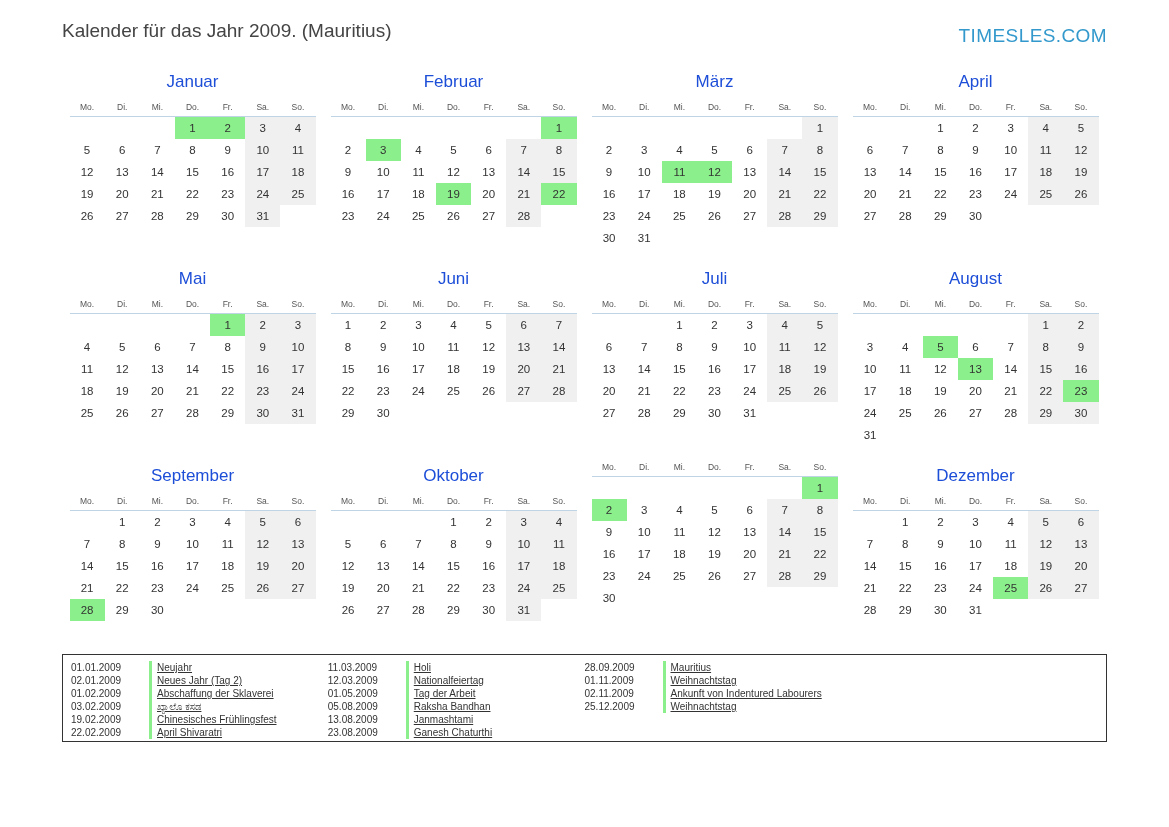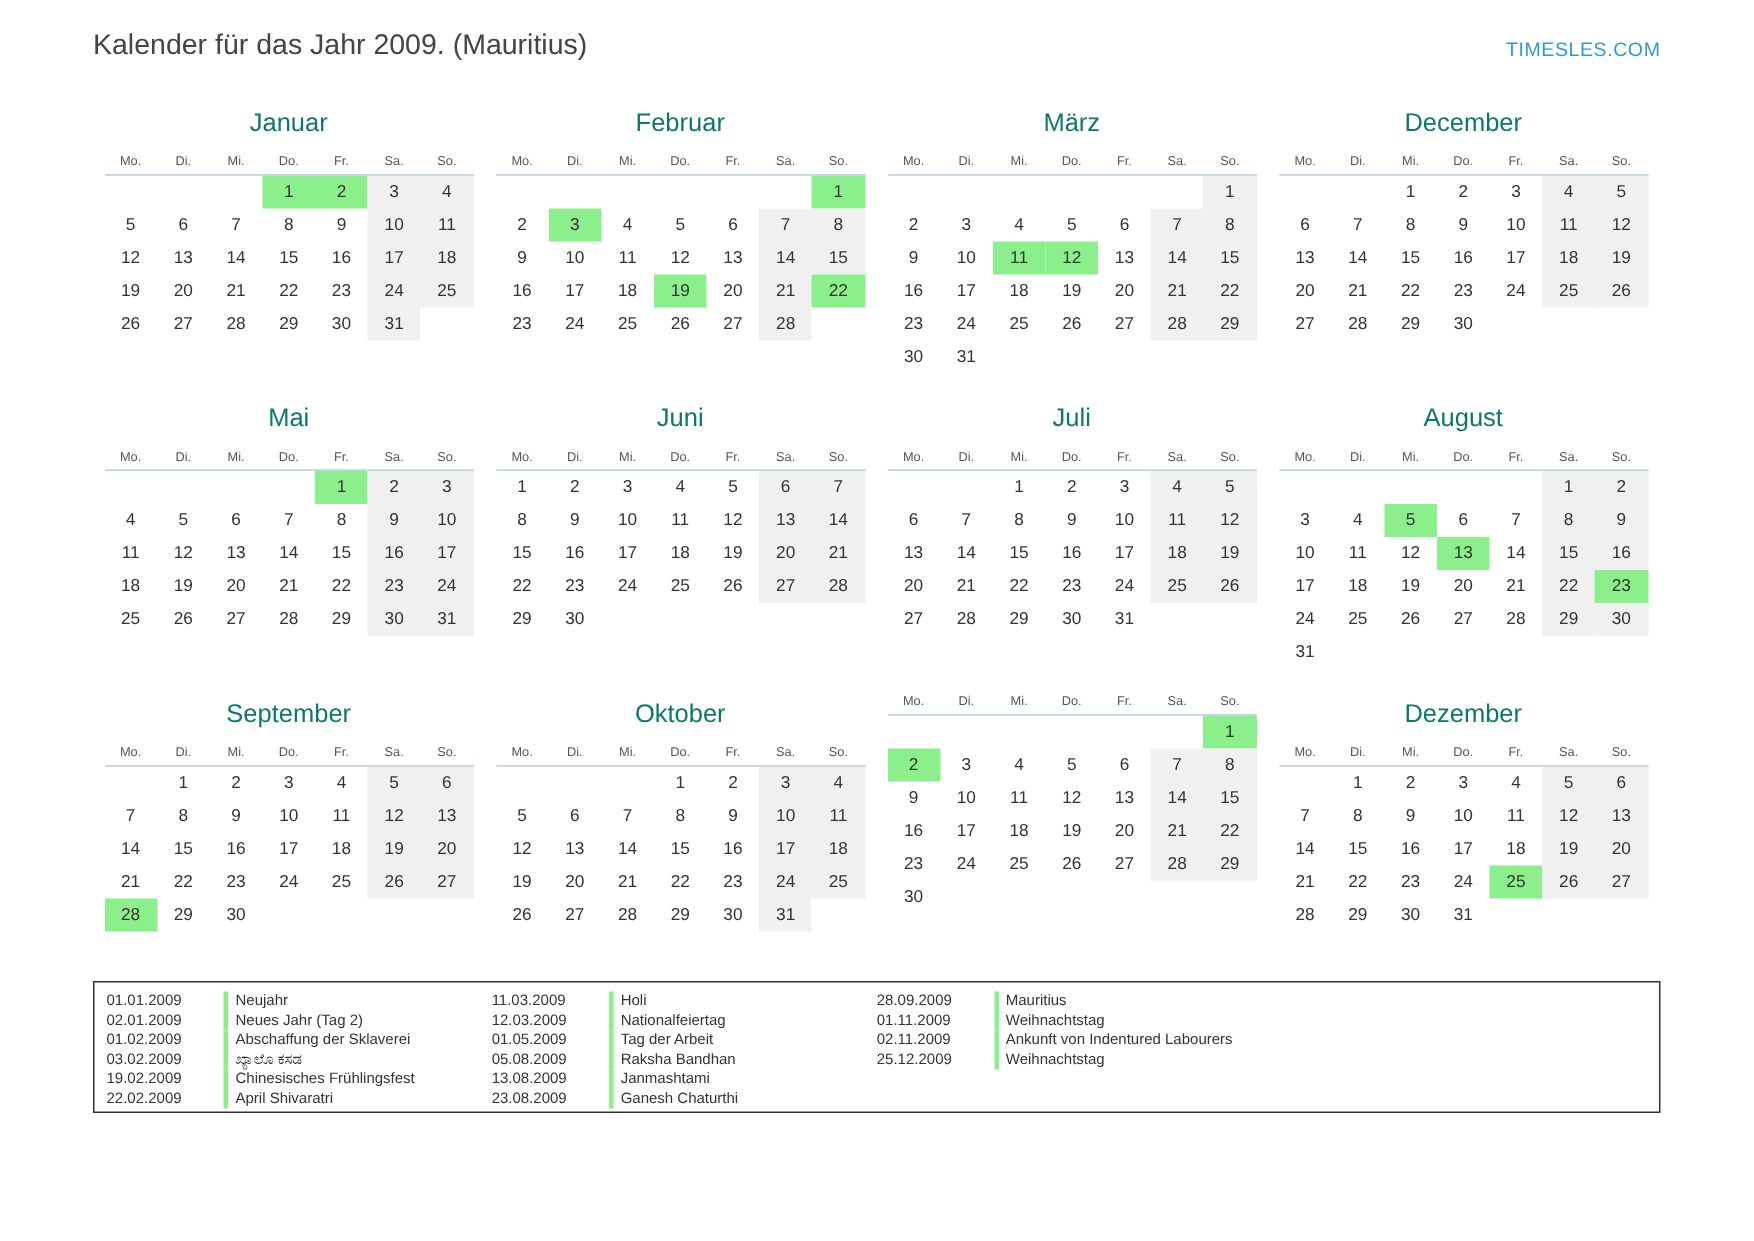--- a/index.html
+++ b/index.html
@@ -10,37 +10,37 @@
     color:#333333;
     overflow:hidden;
   }
   .page{position:relative;width:1169px;height:827px;}
   .title{
     position:absolute;left:62px;top:20px;
     font-size:19px;color:#444444;font-weight:normal;
   }
   .brand{
     position:absolute;right:62px;top:25px;
-    font-size:13px;color:#3399cc;letter-spacing:0.4px;
+    font-size:19px;color:#3399cc;letter-spacing:0.4px;
   }
   .grid{
     position:absolute;left:62px;top:66px;
     width:1045px;
     display:flex;flex-wrap:wrap;
   }
   .month{
     width:261px;
     box-sizing:border-box;
     padding:0 0 0 0;
     margin-bottom:14px;
   }
   .month-name{
     text-align:center;
     font-size:17px;
-    color:#0f766e;
+    color:#1d4ed8;
     padding:6px 0 8px 0;
   }
   table.cal{
     border-collapse:collapse;
     margin:0 auto;
     width:246px;
     table-layout:fixed;
   }
   table.cal th{
     font-size:8.5px;
@@ -66,21 +66,21 @@
     width:1045px;height:88px;
     border:1px solid #333333;
     box-sizing:border-box;
     padding:6px 8px;
   }
   .legend-cols{display:flex;width:100%;}
   .legend-col{width:25%;box-sizing:border-box;padding-right:4px;}
   .leg-row{display:flex;font-size:10px;line-height:13px;color:#333;}
   .leg-date{width:78px;flex:none;}
   .leg-bar{width:3px;background:#8bf08b;margin-right:5px;flex:none;}
-  .leg-name{flex:1;}
+  .leg-name{flex:1;text-decoration:underline;}
 </style>
 </head>
 <body>
 
 <div class="page">
 
   <div class="title">Kalender für das Jahr 2009. (Mauritius)</div>
   <div class="brand">TIMESLES.COM</div>
 
   <div class="grid" id="months-grid">
@@ -276,21 +276,21 @@
               <td class="empty"></td>
               <td class="empty"></td>
               <td class="empty"></td>
               <td class="empty"></td>
               <td class="empty"></td>
             </tr>
           </tbody>
         </table>
       </div>
       <div class="month">
-        <div class="month-name">December</div>
+        <div class="month-name">April</div>
         <table class="cal">
           <thead>
             <tr>
               <th>Mo.</th>
               <th>Di.</th>
               <th>Mi.</th>
               <th>Do.</th>
               <th>Fr.</th>
               <th>Sa.</th>
               <th>So.</th>

